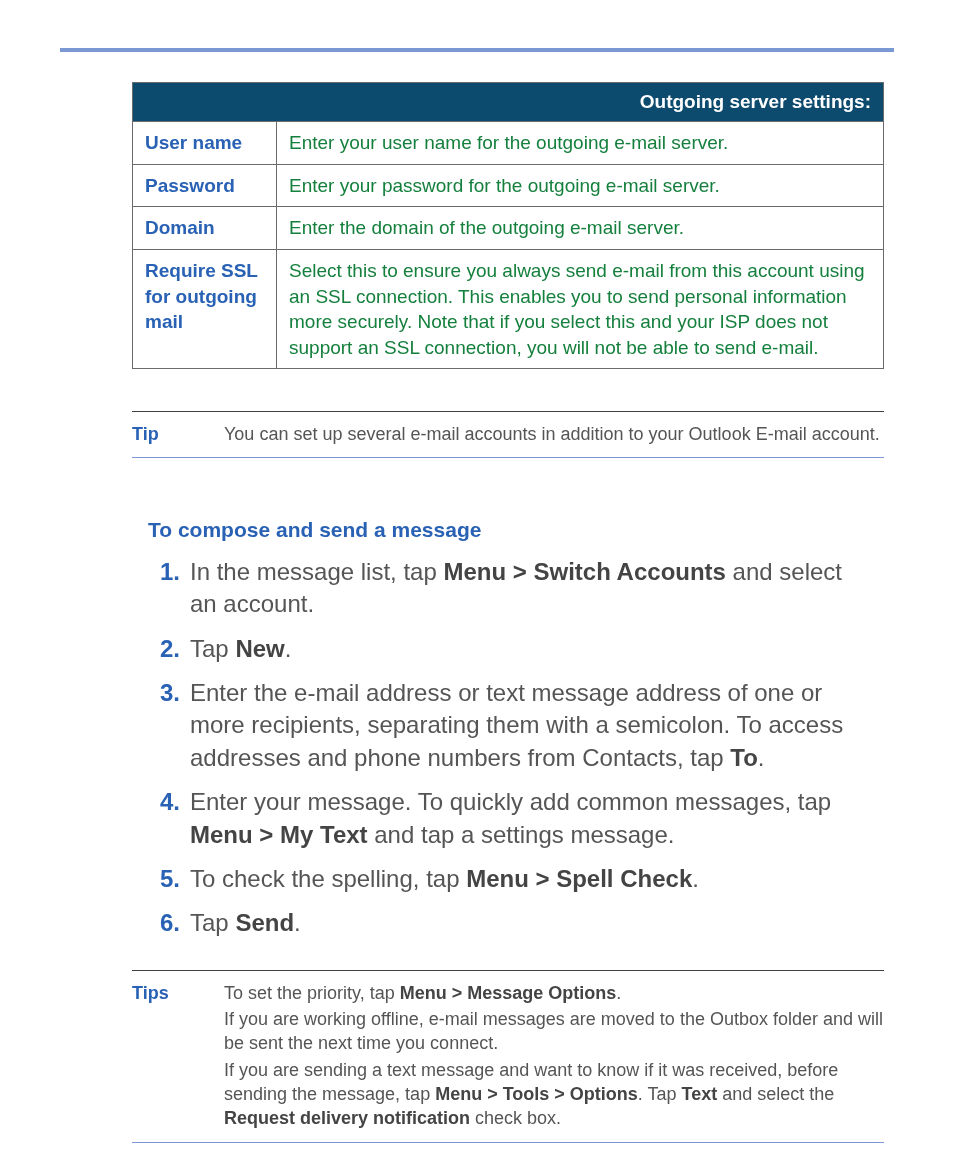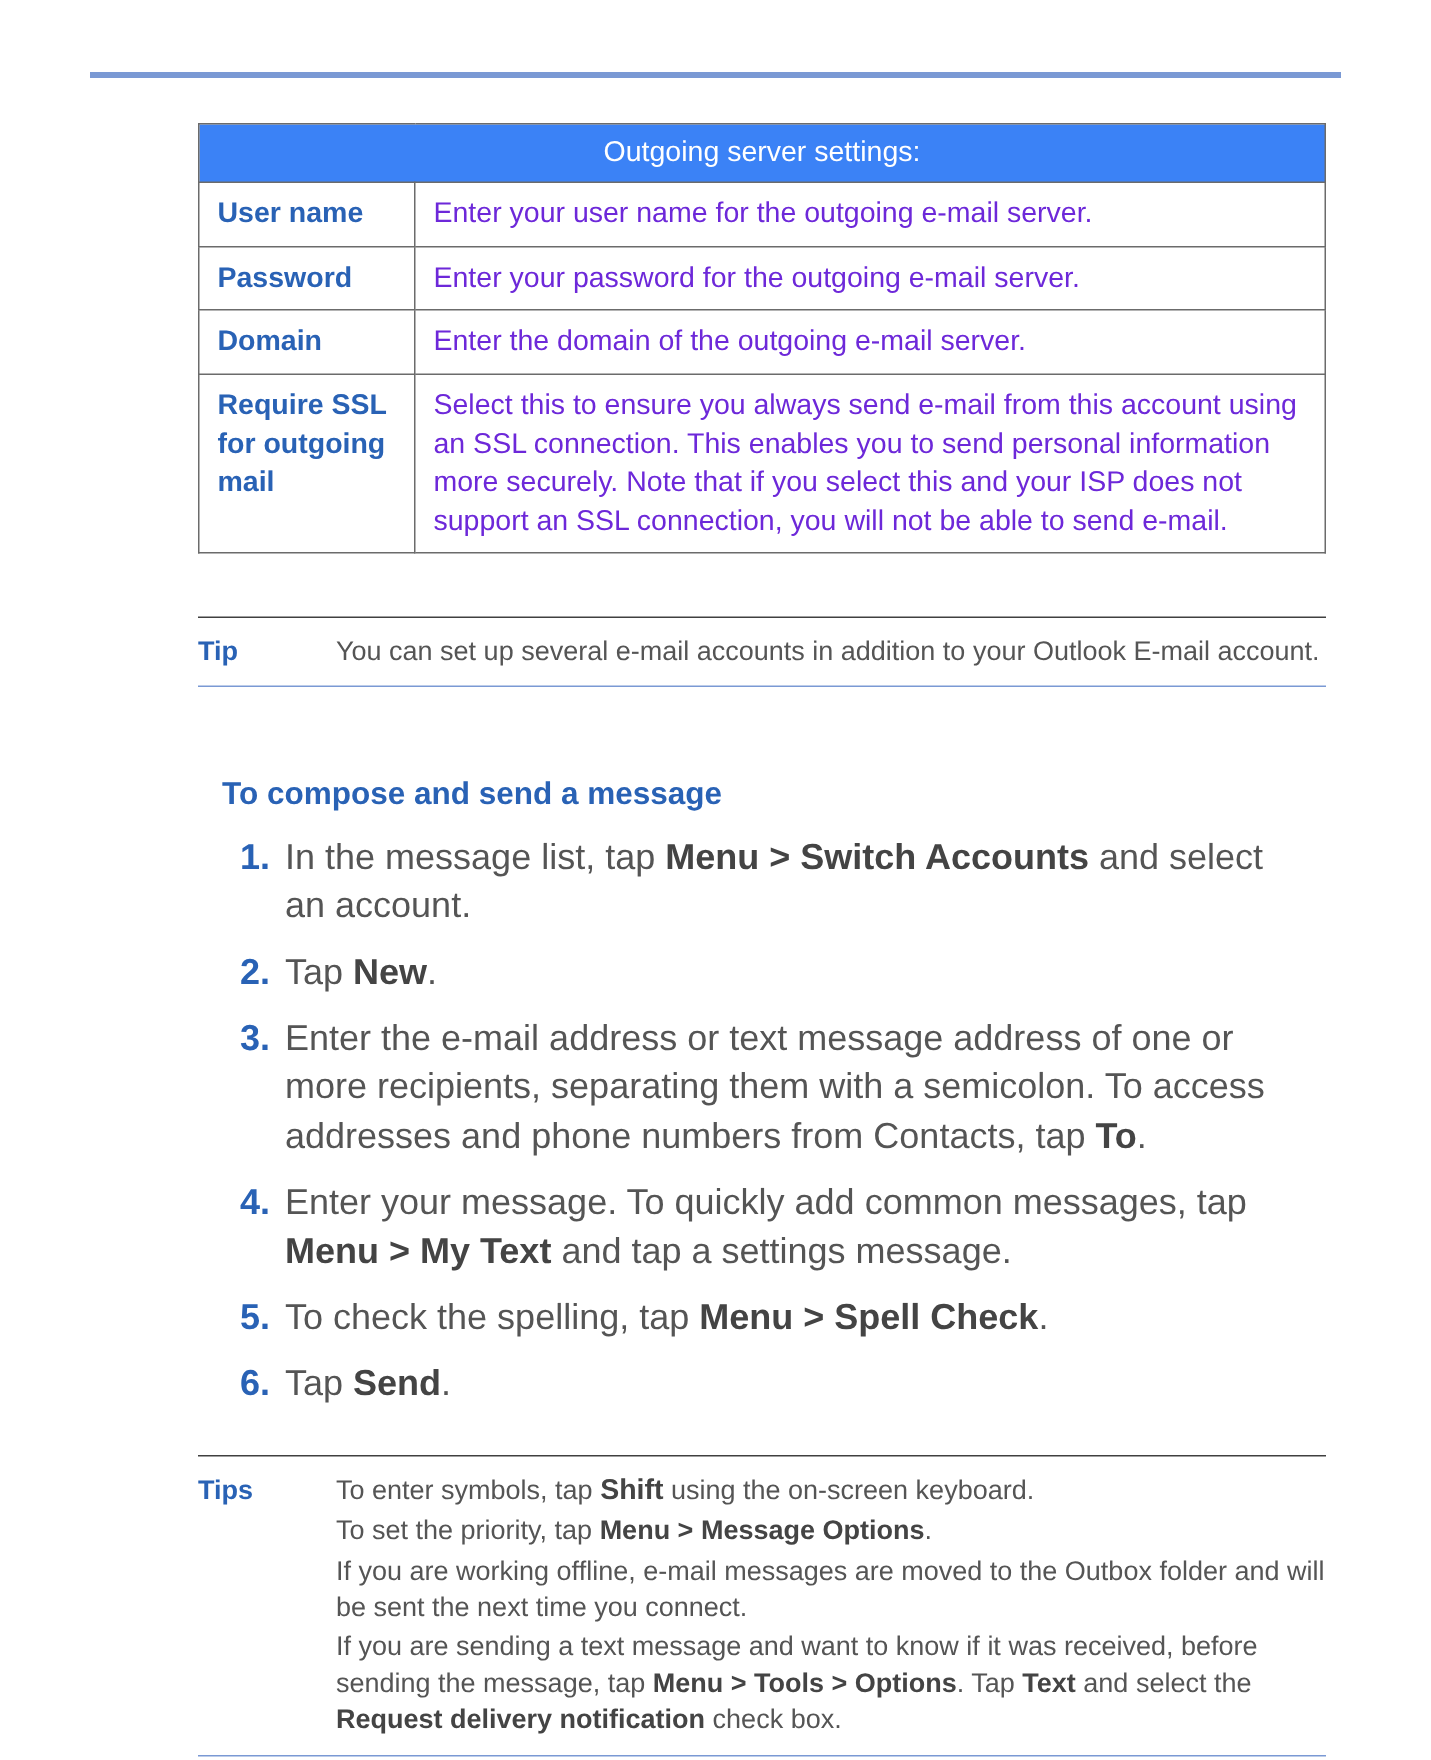--- a/index.html
+++ b/index.html
@@ -22,32 +22,32 @@
   .content {
     margin-left: 72px;
     margin-right: 10px;
   }
   table.settings {
     width: 100%;
     border-collapse: collapse;
     font-size: 19px;
   }
   table.settings th {
-    background: #3b82f6;
+    background: #0c4a6e;
     color: #fff;
-    text-align: center;
-    font-weight: normal;
+    text-align: right;
+    font-weight: bold;
     padding: 8px 12px;
     border: 1px solid #6b6b6b;
   }
   table.settings td {
     border: 1px solid #6b6b6b;
     padding: 8px 12px;
     vertical-align: top;
-    color: #6d28d9;
+    color: #15803d;
     line-height: 1.35;
   }
   table.settings td.label {
     color: #2962b5;
     font-weight: bold;
     width: 144px;
   }
   .tipbox {
     border-top: 1px solid #404040;
     border-bottom: 1px solid #7a99d4;
@@ -151,21 +151,20 @@
       <li><span>Tap </span><span class="b">New</span><span>.</span></li>
       <li><span>Enter the e-mail address or text message address of one or more recipients, separating them with a semicolon. To access addresses and phone numbers from Contacts, tap </span><span class="b">To</span><span>.</span></li>
       <li><span>Enter your message. To quickly add common messages, tap </span><span class="b">Menu &gt; My Text</span><span> and tap a settings message.</span></li>
       <li><span>To check the spelling, tap </span><span class="b">Menu &gt; Spell Check</span><span>.</span></li>
       <li><span>Tap </span><span class="b">Send</span><span>.</span></li>
     </ol>
 
     <div class="tipbox" style="margin-top:30px;">
       <div class="tip-label">Tips</div>
       <div class="tip-body tips2-body">
-        <p><span>To enter symbols, tap </span><span class="shift-b">Shift</span><span> using the on-screen keyboard.</span></p>
         <p><span>To set the priority, tap </span><span class="b">Menu &gt; Message Options</span><span>.</span></p>
         <p>If you are working offline, e-mail messages are moved to the Outbox folder and will be sent the next time you connect.</p>
         <p><span>If you are sending a text message and want to know if it was received, before sending the message, tap </span><span class="b">Menu &gt; Tools &gt; Options</span><span>. Tap </span><span class="b">Text</span><span> and select the </span><span class="b">Request delivery notification</span><span> check box.</span></p>
       </div>
     </div>
 
   </div>
 
   <div class="footer">
     <span class="pnum">106</span><span class="sep">|</span><span>Exchanging Messages and Using Outlook</span>

